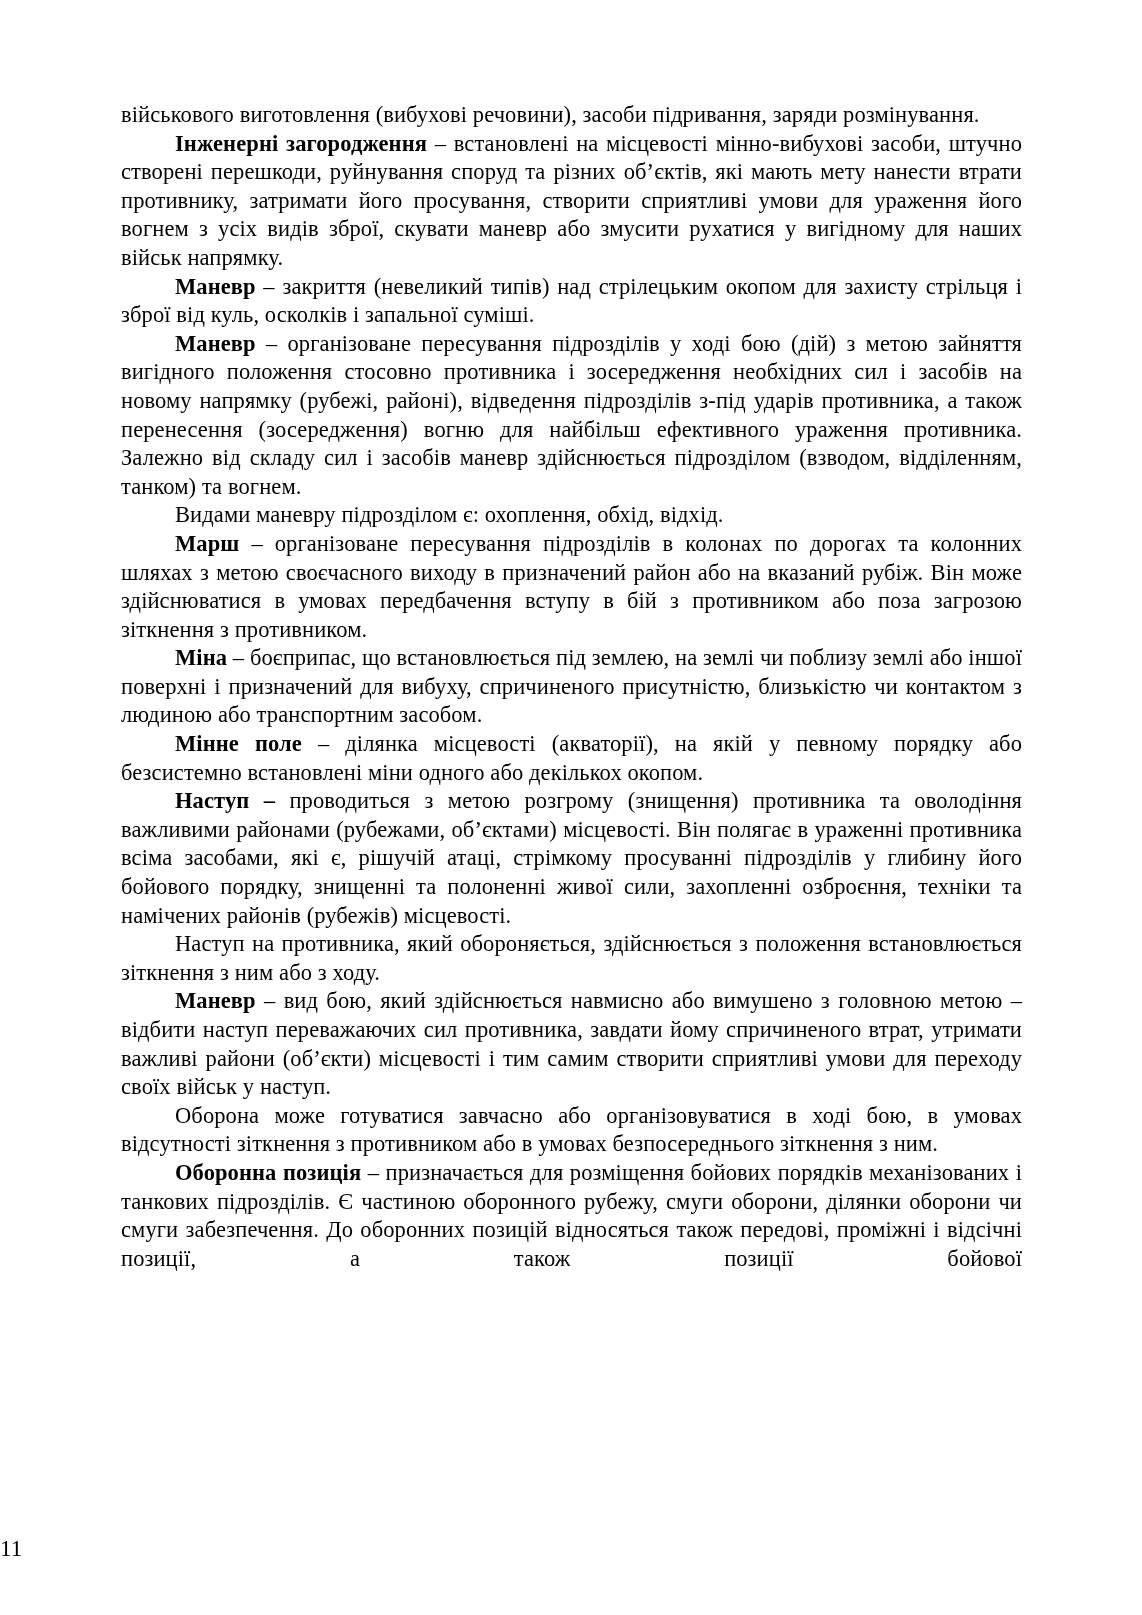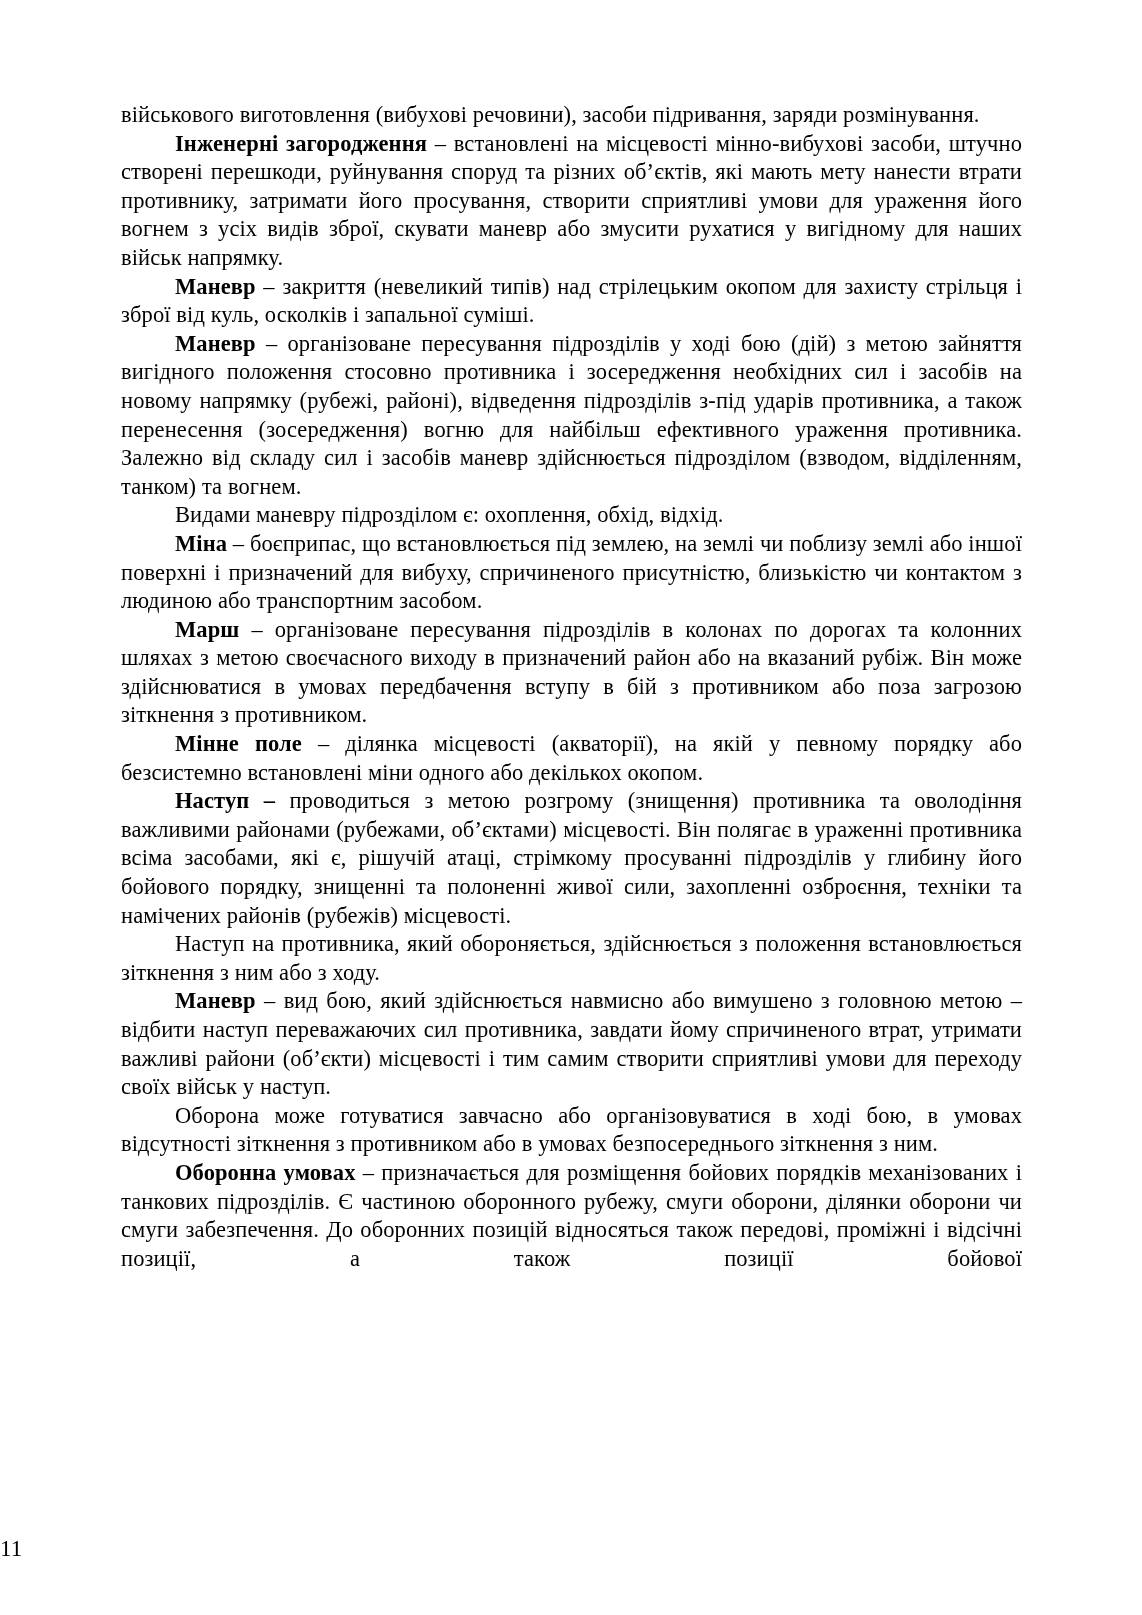--- a/index.html
+++ b/index.html
@@ -59,32 +59,32 @@
     <p class="flush"><span class="term"></span><span>військового виготовлення (вибухові речовини), засоби підривання, заряди розмінування.</span></p>
 
     <p><span class="term">Інженерні загородження</span><span> – встановлені на місцевості мінно-вибухові засоби, штучно створені перешкоди, руйнування споруд та різних об’єктів, які мають мету нанести втрати противнику, затримати його просування, створити сприятливі умови для ураження його вогнем з усіх видів зброї, скувати маневр або змусити рухатися у вигідному для наших військ напрямку.</span></p>
 
     <p><span class="term">Маневр</span><span> – закриття (невеликий типів) над стрілецьким окопом для захисту стрільця і зброї від куль, осколків і запальної суміші.</span></p>
 
     <p><span class="term">Маневр</span><span> – організоване пересування підрозділів у ході бою (дій) з метою зайняття вигідного положення стосовно противника і зосередження необхідних сил і засобів на новому напрямку (рубежі, районі), відведення підрозділів з-під ударів противника, а також перенесення (зосередження) вогню для найбільш ефективного ураження противника. Залежно від складу сил і засобів маневр здійснюється підрозділом (взводом, відділенням, танком) та вогнем.</span></p>
 
     <p><span class="term"></span><span>Видами маневру підрозділом є: охоплення, обхід, відхід.</span></p>
 
+    <p><span class="term">Марш</span><span> – організоване пересування підрозділів в колонах по дорогах та колонних шляхах з метою своєчасного виходу в призначений район або на вказаний рубіж. Він може здійснюватися в умовах передбачення вступу в бій з противником або поза загрозою зіткнення з противником.</span></p>
+
     <p><span class="term">Міна</span><span> – боєприпас, що встановлюється під землею, на землі чи поблизу землі або іншої поверхні і призначений для вибуху, спричиненого присутністю, близькістю чи контактом з людиною або транспортним засобом.</span></p>
-
-    <p><span class="term">Марш</span><span> – організоване пересування підрозділів в колонах по дорогах та колонних шляхах з метою своєчасного виходу в призначений район або на вказаний рубіж. Він може здійснюватися в умовах передбачення вступу в бій з противником або поза загрозою зіткнення з противником.</span></p>
 
     <p><span class="term">Мінне поле</span><span> – ділянка місцевості (акваторії), на якій у певному порядку або безсистемно встановлені міни одного або декількох окопом.</span></p>
 
     <p><span class="term">Наступ –</span><span> проводиться з метою розгрому (знищення) противника та оволодіння важливими районами (рубежами, об’єктами) місцевості. Він полягає в ураженні противника всіма засобами, які є, рішучій атаці, стрімкому просуванні підрозділів у глибину його бойового порядку, знищенні та полоненні живої сили, захопленні озброєння, техніки та намічених районів (рубежів) місцевості.</span></p>
 
     <p><span class="term"></span><span>Наступ на противника, який обороняється, здійснюється з положення встановлюється зіткнення з ним або з ходу.</span></p>
 
     <p><span class="term">Маневр</span><span> – вид бою, який здійснюється навмисно або вимушено з головною метою – відбити наступ переважаючих сил противника, завдати йому спричиненого втрат, утримати важливі райони (об’єкти) місцевості і тим самим створити сприятливі умови для переходу своїх військ у наступ.</span></p>
 
     <p><span class="term"></span><span>Оборона може готуватися завчасно або організовуватися в ході бою, в умовах відсутності зіткнення з противником або в умовах безпосереднього зіткнення з ним.</span></p>
 
-    <p class="runover"><span class="term">Оборонна умовах</span><span> – призначається для розміщення бойових порядків механізованих і танкових підрозділів. Є частиною оборонного рубежу, смуги оборони, ділянки оборони чи смуги забезпечення. До оборонних позицій відносяться також передові, проміжні і відсічні позиції, а також позиції бойової</span></p>
+    <p class="runover"><span class="term">Оборонна позиція</span><span> – призначається для розміщення бойових порядків механізованих і танкових підрозділів. Є частиною оборонного рубежу, смуги оборони, ділянки оборони чи смуги забезпечення. До оборонних позицій відносяться також передові, проміжні і відсічні позиції, а також позиції бойової</span></p>
 
   </div>
 
   <div class="footer">11</div>
 </div>
 
 </body></html>

